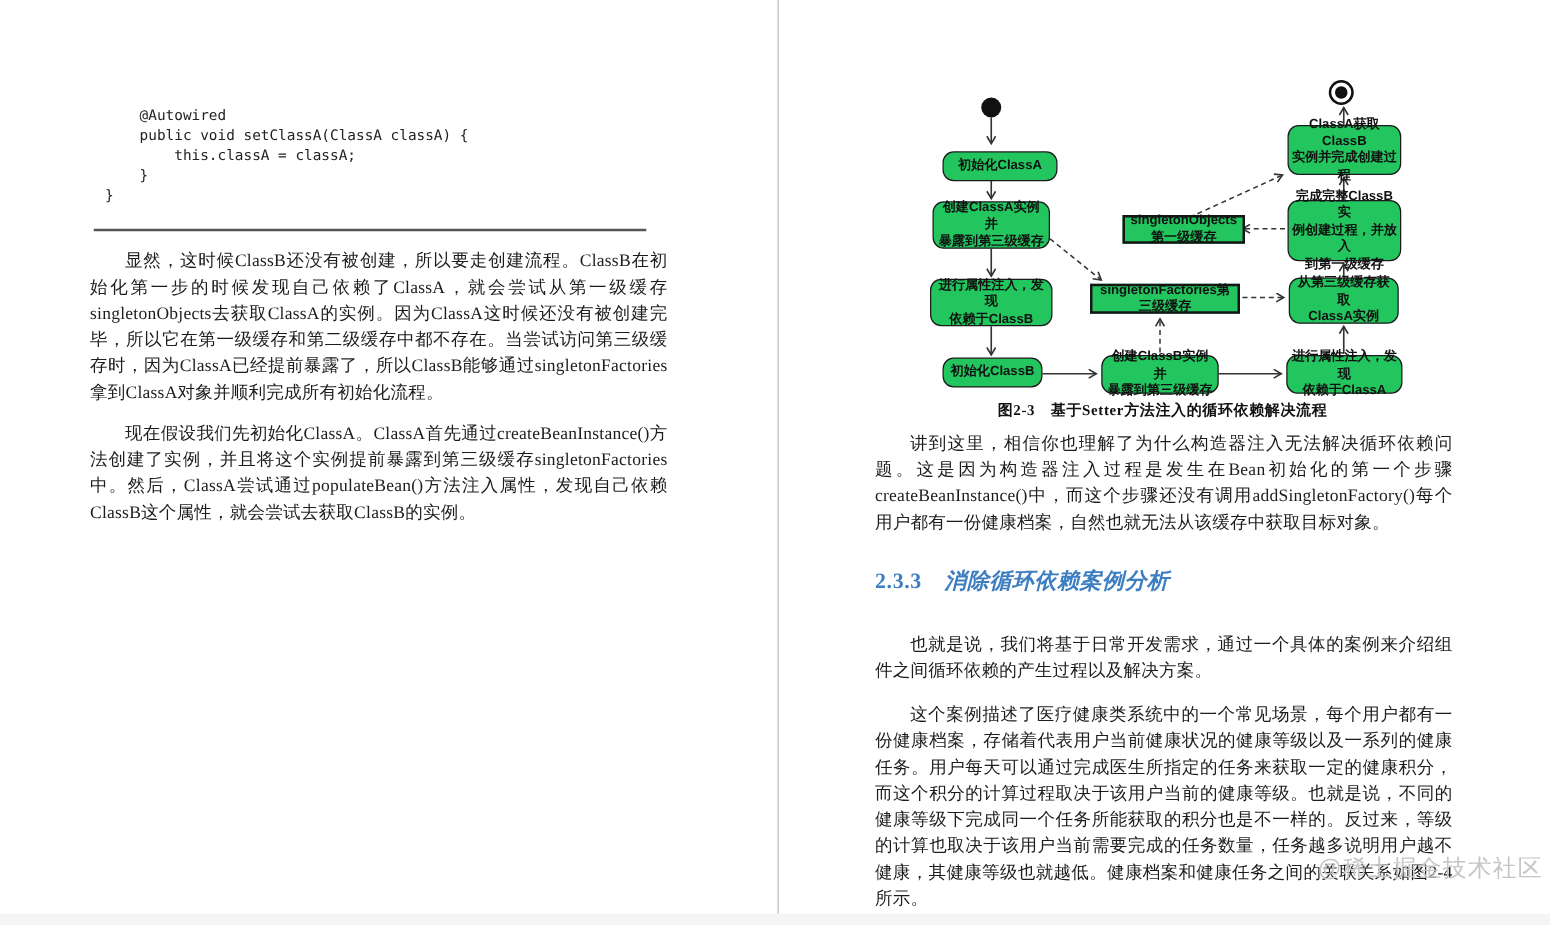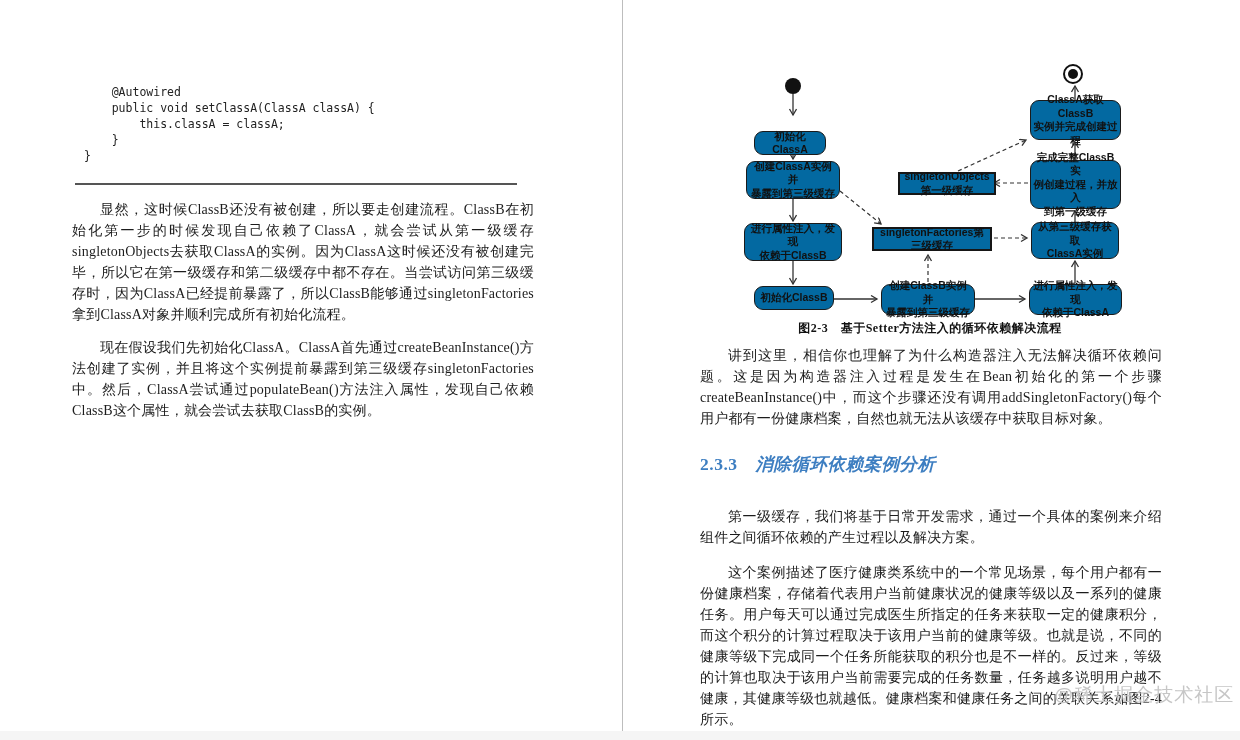--- a/index.html
+++ b/index.html
@@ -16,21 +16,21 @@
   .ltext p,.rp{margin:0 0 12px 0;font-size:14px;line-height:21px;
         text-align:justify;text-indent:2em;letter-spacing:0.2px;}
 
   
   .page-divider{position:absolute;left:622px;top:0;width:1px;height:736px;background:#bdbdbd;}
 
   
   .figure{position:absolute;left:690px;top:55px;width:480px;height:270px;}
   .arrows{position:absolute;left:0;top:0;}
   .dnode{position:absolute;box-sizing:border-box;border:1.5px solid #1b1b1b;border-radius:9px;
-         background:#0369a1;display:flex;align-items:center;justify-content:center;
+         background:#22c55e;display:flex;align-items:center;justify-content:center;
          text-align:center;white-space:pre-line;
          font-family:"Liberation Sans","DejaVu Sans",sans-serif;
          font-size:10.5px;font-weight:bold;line-height:13.5px;color:#111;padding:1px 2px;}
   .cache{border-radius:0;border:2.5px solid #161616;font-size:10.5px;}
   .start-node{position:absolute;left:95px;top:23px;width:16px;height:16px;
          border-radius:50%;background:#111;}
   .end-node{position:absolute;left:373px;top:9px;width:20px;height:20px;box-sizing:border-box;
          border:2px solid #111;border-radius:50%;display:flex;align-items:center;justify-content:center;}
   .end-dot{width:10px;height:10px;border-radius:50%;background:#111;}
   .caption{position:absolute;left:690px;top:320px;width:480px;text-align:center;
@@ -95,21 +95,21 @@
 
         <line x1="150" y1="136" x2="191" y2="169" stroke="#333" stroke-width="1.2" stroke-dasharray="4 3" marker-end="url(#ah)"></line>
         <line x1="268" y1="116" x2="336" y2="85" stroke="#333" stroke-width="1.2" stroke-dasharray="4 3" marker-end="url(#ah)"></line>
         <line x1="338" y1="128" x2="304" y2="128" stroke="#333" stroke-width="1.2" stroke-dasharray="4 3" marker-end="url(#ah)"></line>
         <line x1="304" y1="183" x2="337" y2="183" stroke="#333" stroke-width="1.2" stroke-dasharray="4 3" marker-end="url(#ah)"></line>
         <line x1="238" y1="227" x2="238" y2="200" stroke="#333" stroke-width="1.2" stroke-dasharray="4 3" marker-end="url(#ah)"></line>
       </svg>
 
       <div class="start-node"></div>
 
-      <div class="dnode" style="left:64px;top:76px;width:72px;height:24px;">初始化ClassA</div>
+      <div class="dnode" style="left:64px;top:66px;width:92px;height:24px;">初始化ClassA</div>
       <div class="dnode" style="left:56px;top:106px;width:94px;height:38px;">创建ClassA实例并
 暴露到第三级缓存</div>
       <div class="dnode" style="left:54px;top:168px;width:98px;height:38px;">进行属性注入，发现
 依赖于ClassB</div>
       <div class="dnode" style="left:64px;top:231px;width:80px;height:24px;">初始化ClassB</div>
       <div class="dnode" style="left:191px;top:229px;width:94px;height:31px;">创建ClassB实例并
 暴露到第三级缓存</div>
       <div class="dnode" style="left:339px;top:229px;width:93px;height:31px;">进行属性注入，发现
 依赖于ClassA</div>
       <div class="dnode" style="left:341px;top:167px;width:88px;height:37px;">从第三级缓存获取
@@ -129,19 +129,19 @@
     </div>
 
     <div class="caption">图2-3　基于Setter方法注入的循环依赖解决流程</div>
 
     <p class="rp rp1">讲到这里，相信你也理解了为什么构造器注入无法解决循环依赖问题。这是因为构造器注入过程是发生在Bean初始化的第一个步骤createBeanInstance()中，而这个步骤还没有调用addSingletonFactory()每个用户都有一份健康档案，自然也就无法从该缓存中获取目标对象。</p>
 
     <h3 class="section">
       <span>2.3.3</span><span class="sec-title">消除循环依赖案例分析</span>
     </h3>
 
-    <p class="rp rp2">第一级缓存，我们将基于日常开发需求，通过一个具体的案例来介绍组件之间循环依赖的产生过程以及解决方案。</p>
+    <p class="rp rp2">也就是说，我们将基于日常开发需求，通过一个具体的案例来介绍组件之间循环依赖的产生过程以及解决方案。</p>
     <p class="rp rp3">这个案例描述了医疗健康类系统中的一个常见场景，每个用户都有一份健康档案，存储着代表用户当前健康状况的健康等级以及一系列的健康任务。用户每天可以通过完成医生所指定的任务来获取一定的健康积分，而这个积分的计算过程取决于该用户当前的健康等级。也就是说，不同的健康等级下完成同一个任务所能获取的积分也是不一样的。反过来，等级的计算也取决于该用户当前需要完成的任务数量，任务越多说明用户越不健康，其健康等级也就越低。健康档案和健康任务之间的关联关系如图2-4所示。</p>
   </div>
 
   <div class="watermark">@稀土掘金技术社区</div>
   <div class="bottom-strip"></div>
 </div>
 
 </body></html>

